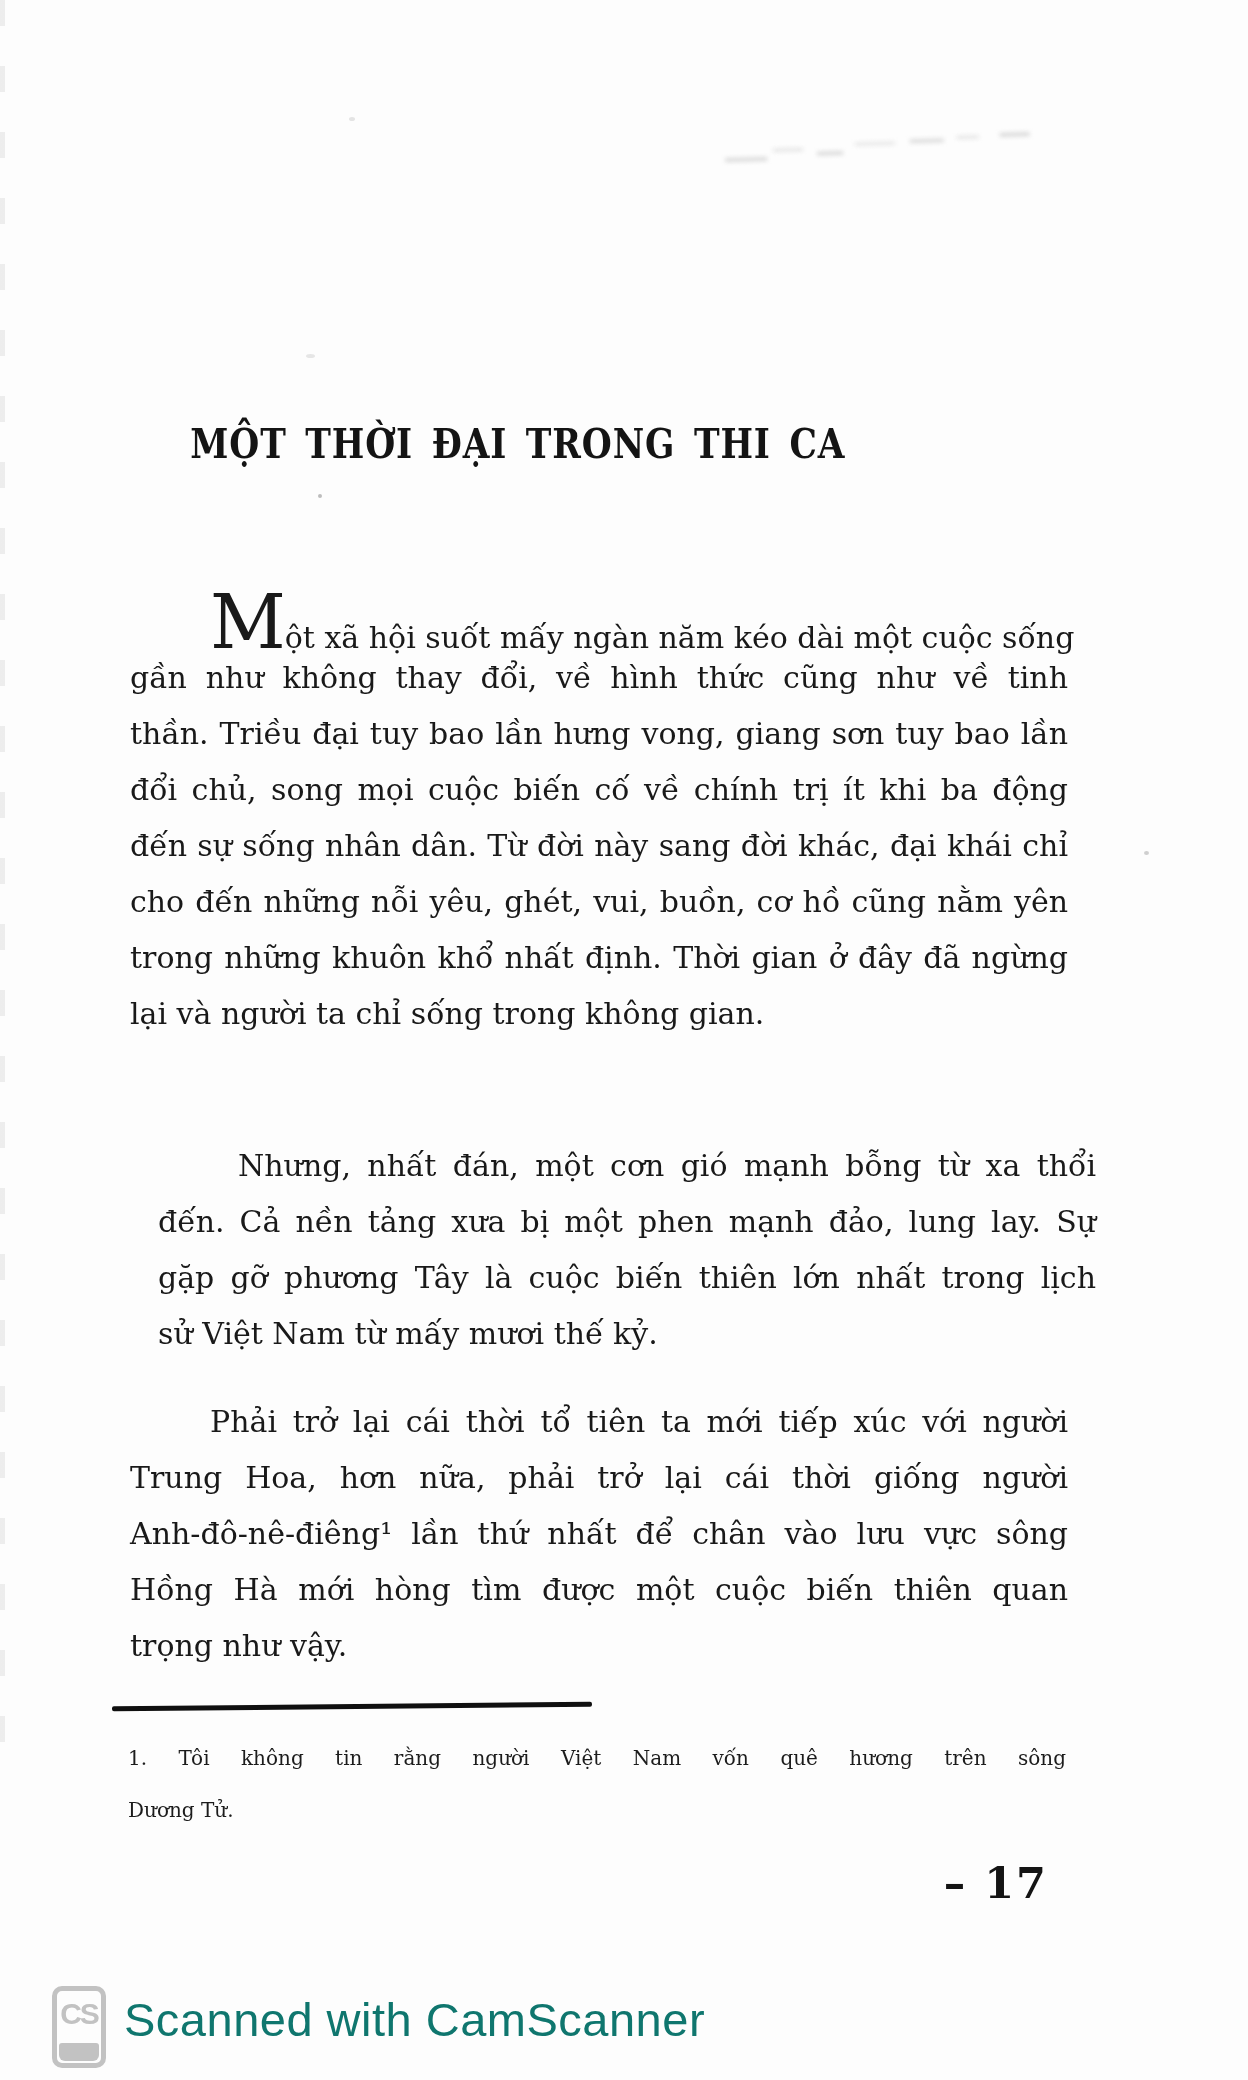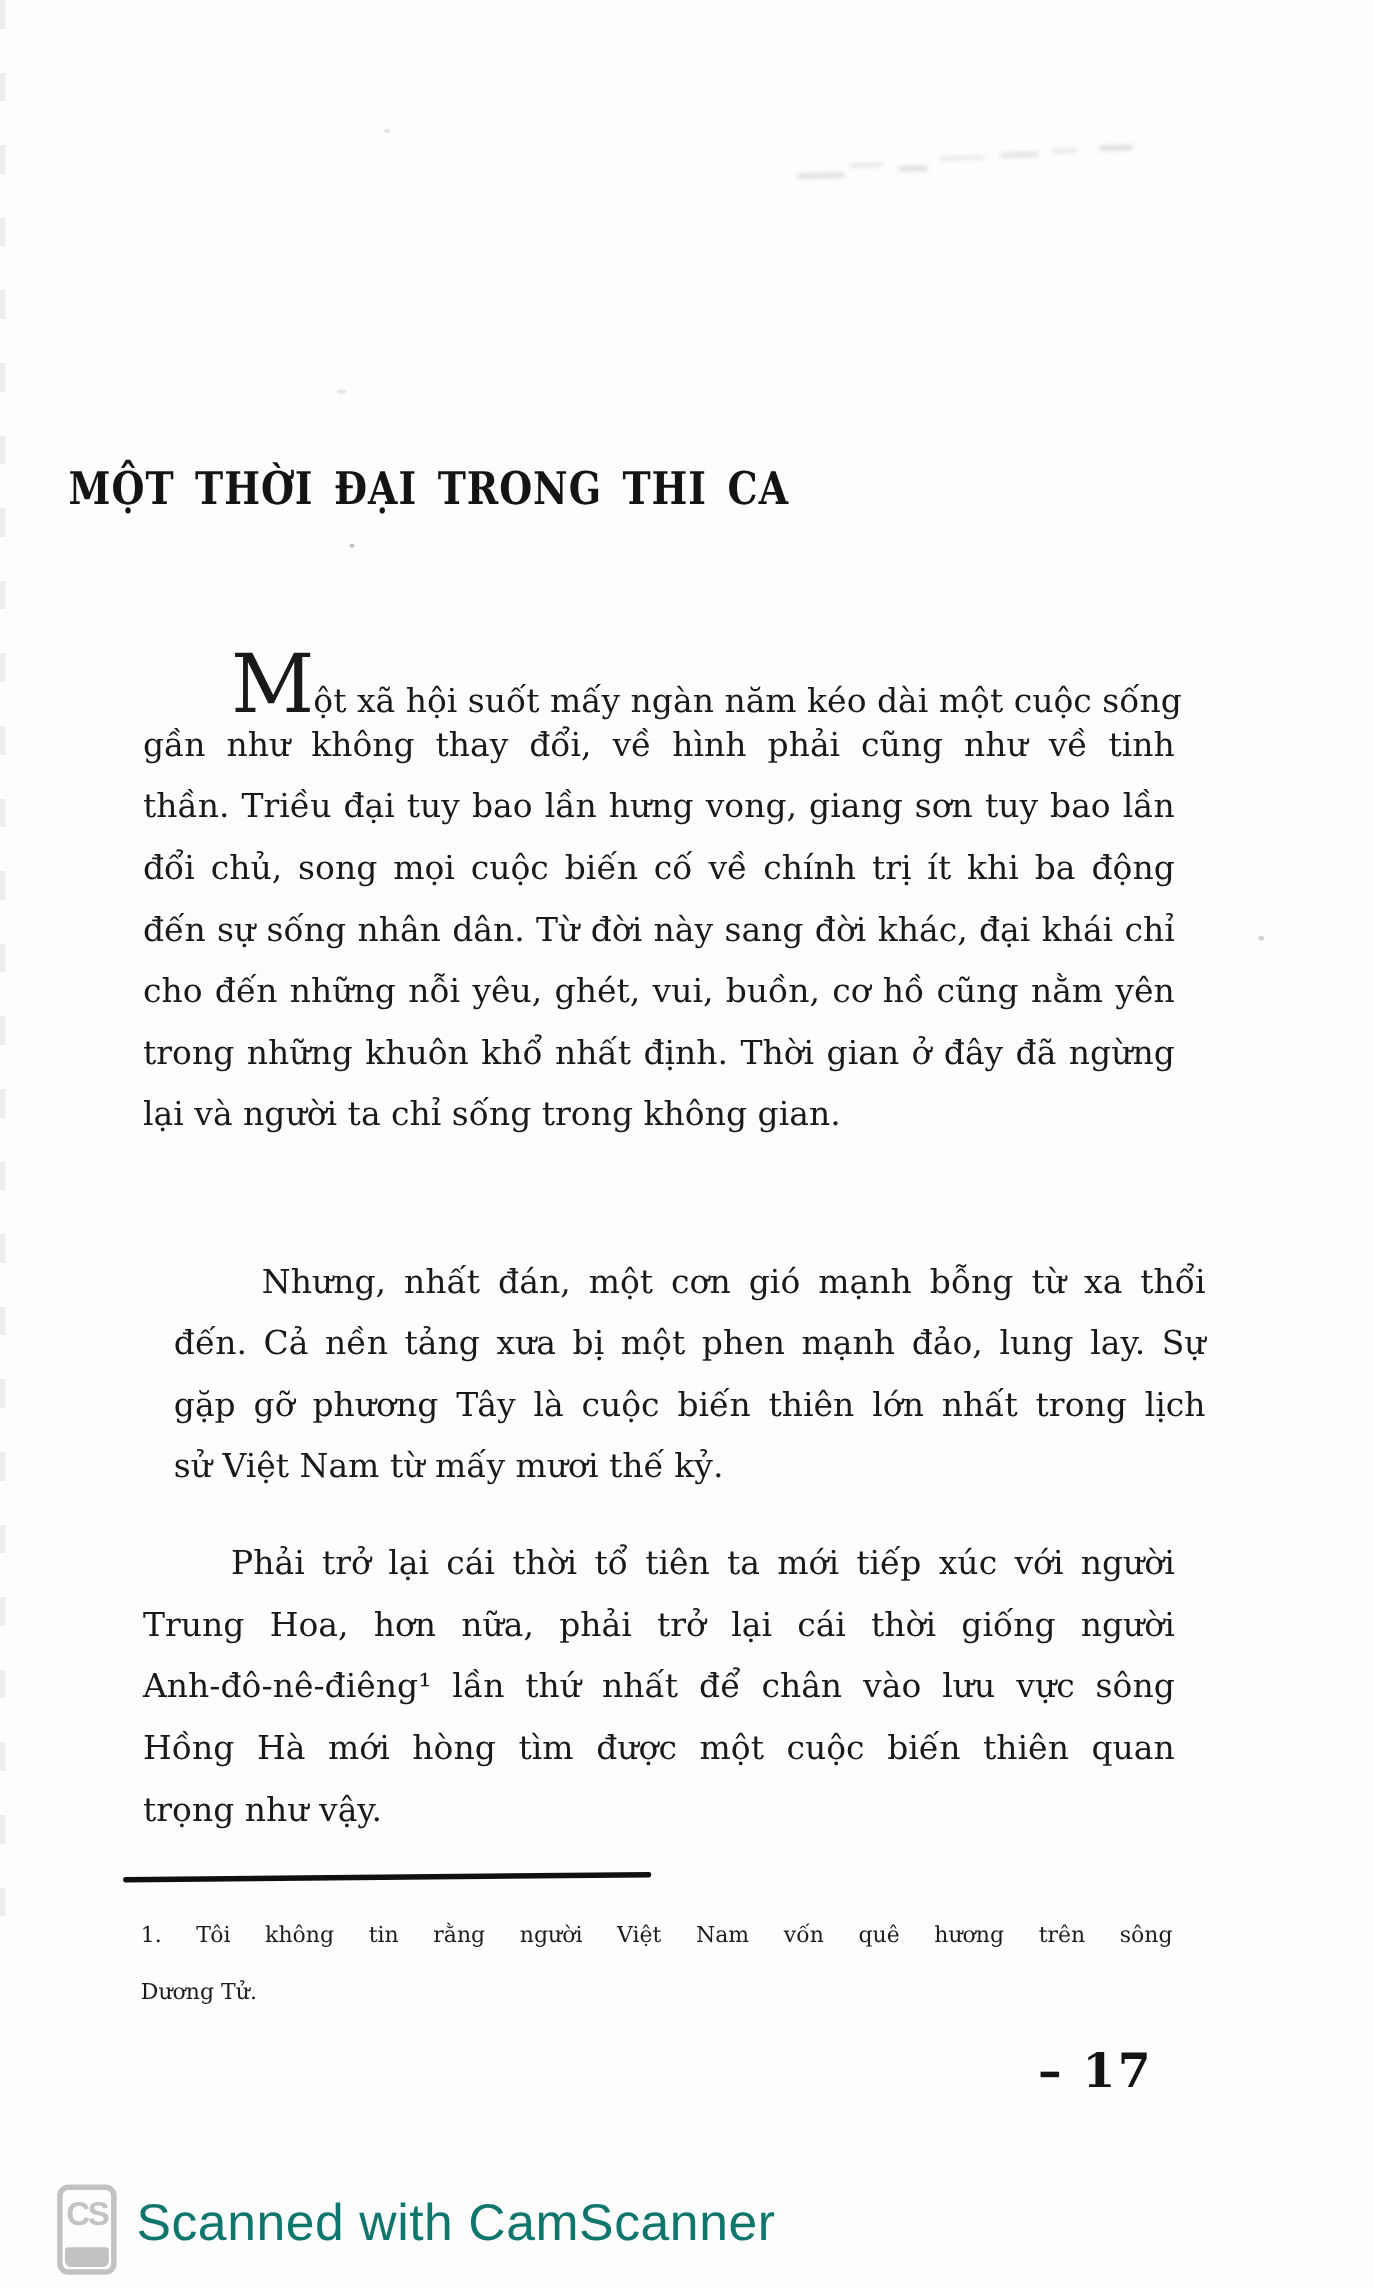--- a/index.html
+++ b/index.html
@@ -33,21 +33,21 @@
     background-repeat:no-repeat;
     background-size:42px 4px,30px 3px,26px 4px,40px 3px,34px 4px,22px 3px,30px 4px;
     background-position:0 24px,48px 16px,92px 20px,130px 12px,185px 10px,232px 8px,275px 6px;
   }
   .speck{position:absolute;border-radius:50%;}
   .speck.s1{left:349px;top:117px;width:6px;height:4px;background:#e4e4e4;}
   .speck.s2{left:306px;top:354px;width:9px;height:4px;background:#e6e6e6;}
   .speck.s3{left:318px;top:494px;width:4px;height:4px;background:#bdbdbd;}
   .speck.s4{left:1144px;top:851px;width:5px;height:4px;background:#cfcfcf;}
   
-  .title-wrap{position:absolute;left:0;top:420px;width:1036px;}
+  .title-wrap{position:absolute;left:0;top:420px;width:1036px;text-align:center;}
   .title{
     display:inline-block;
     font-size:41px;font-weight:700;
     letter-spacing:1px;word-spacing:7px;
     transform:scaleX(0.84);transform-origin:center;
     white-space:nowrap;color:#141414;
   }
   
   .para{position:absolute;left:130px;width:938px;}
   .pline{
@@ -113,21 +113,21 @@
   <div class="speck s2"></div>
   <div class="speck s3"></div>
   <div class="speck s4"></div>
 
   <div class="title-wrap">
     <span class="title">MỘT THỜI ĐẠI TRONG THI CA</span>
   </div>
 
   <div class="para p1">
     <div class="pline first"><span class="dropcap">M</span><span>ột xã hội suốt mấy ngàn năm kéo dài một cuộc sống</span></div>
-    <div class="pline">gần như không thay đổi, về hình phải cũng như về tinh</div>
+    <div class="pline">gần như không thay đổi, về hình thức cũng như về tinh</div>
     <div class="pline">thần. Triều đại tuy bao lần hưng vong, giang sơn tuy bao lần</div>
     <div class="pline">đổi chủ, song mọi cuộc biến cố về chính trị ít khi ba động</div>
     <div class="pline">đến sự sống nhân dân. Từ đời này sang đời khác, đại khái chỉ</div>
     <div class="pline">cho đến những nỗi yêu, ghét, vui, buồn, cơ hồ cũng nằm yên</div>
     <div class="pline">trong những khuôn khổ nhất định. Thời gian ở đây đã ngừng</div>
     <div class="pline last">lại và người ta chỉ sống trong không gian.</div>
   </div>
 
   <div class="para p2">
     <div class="pline first">Nhưng, nhất đán, một cơn gió mạnh bỗng từ xa thổi</div>

